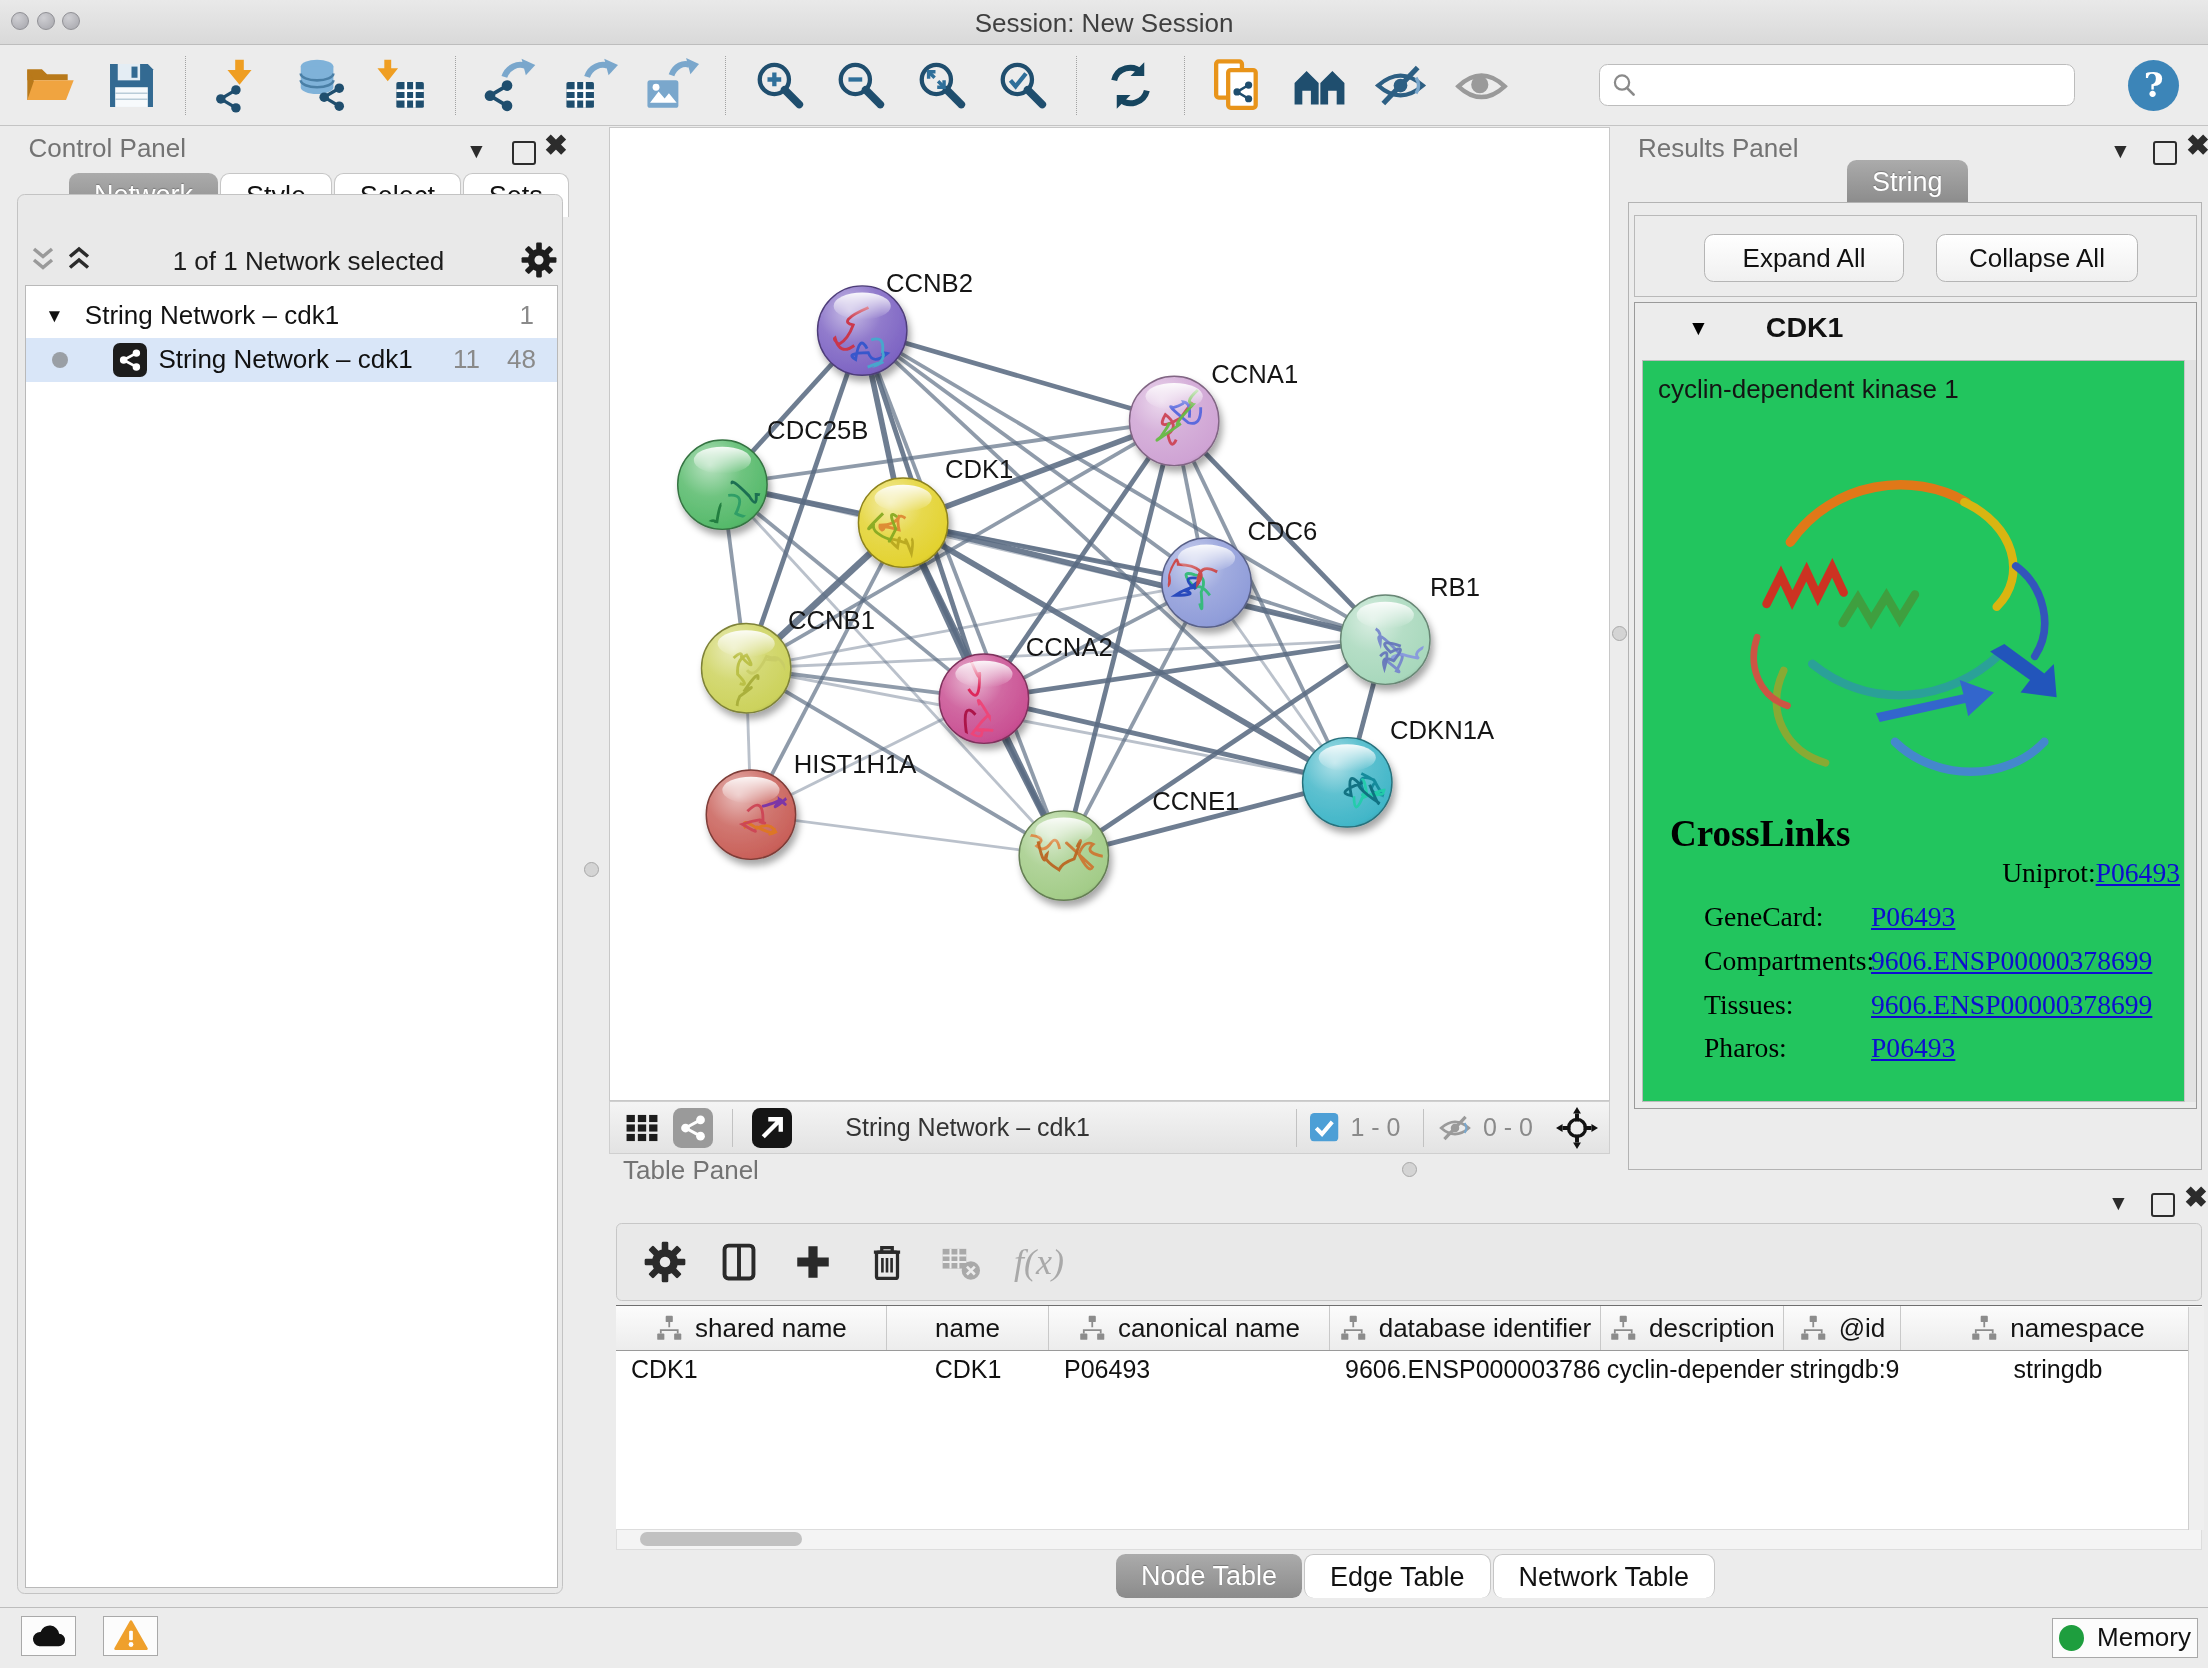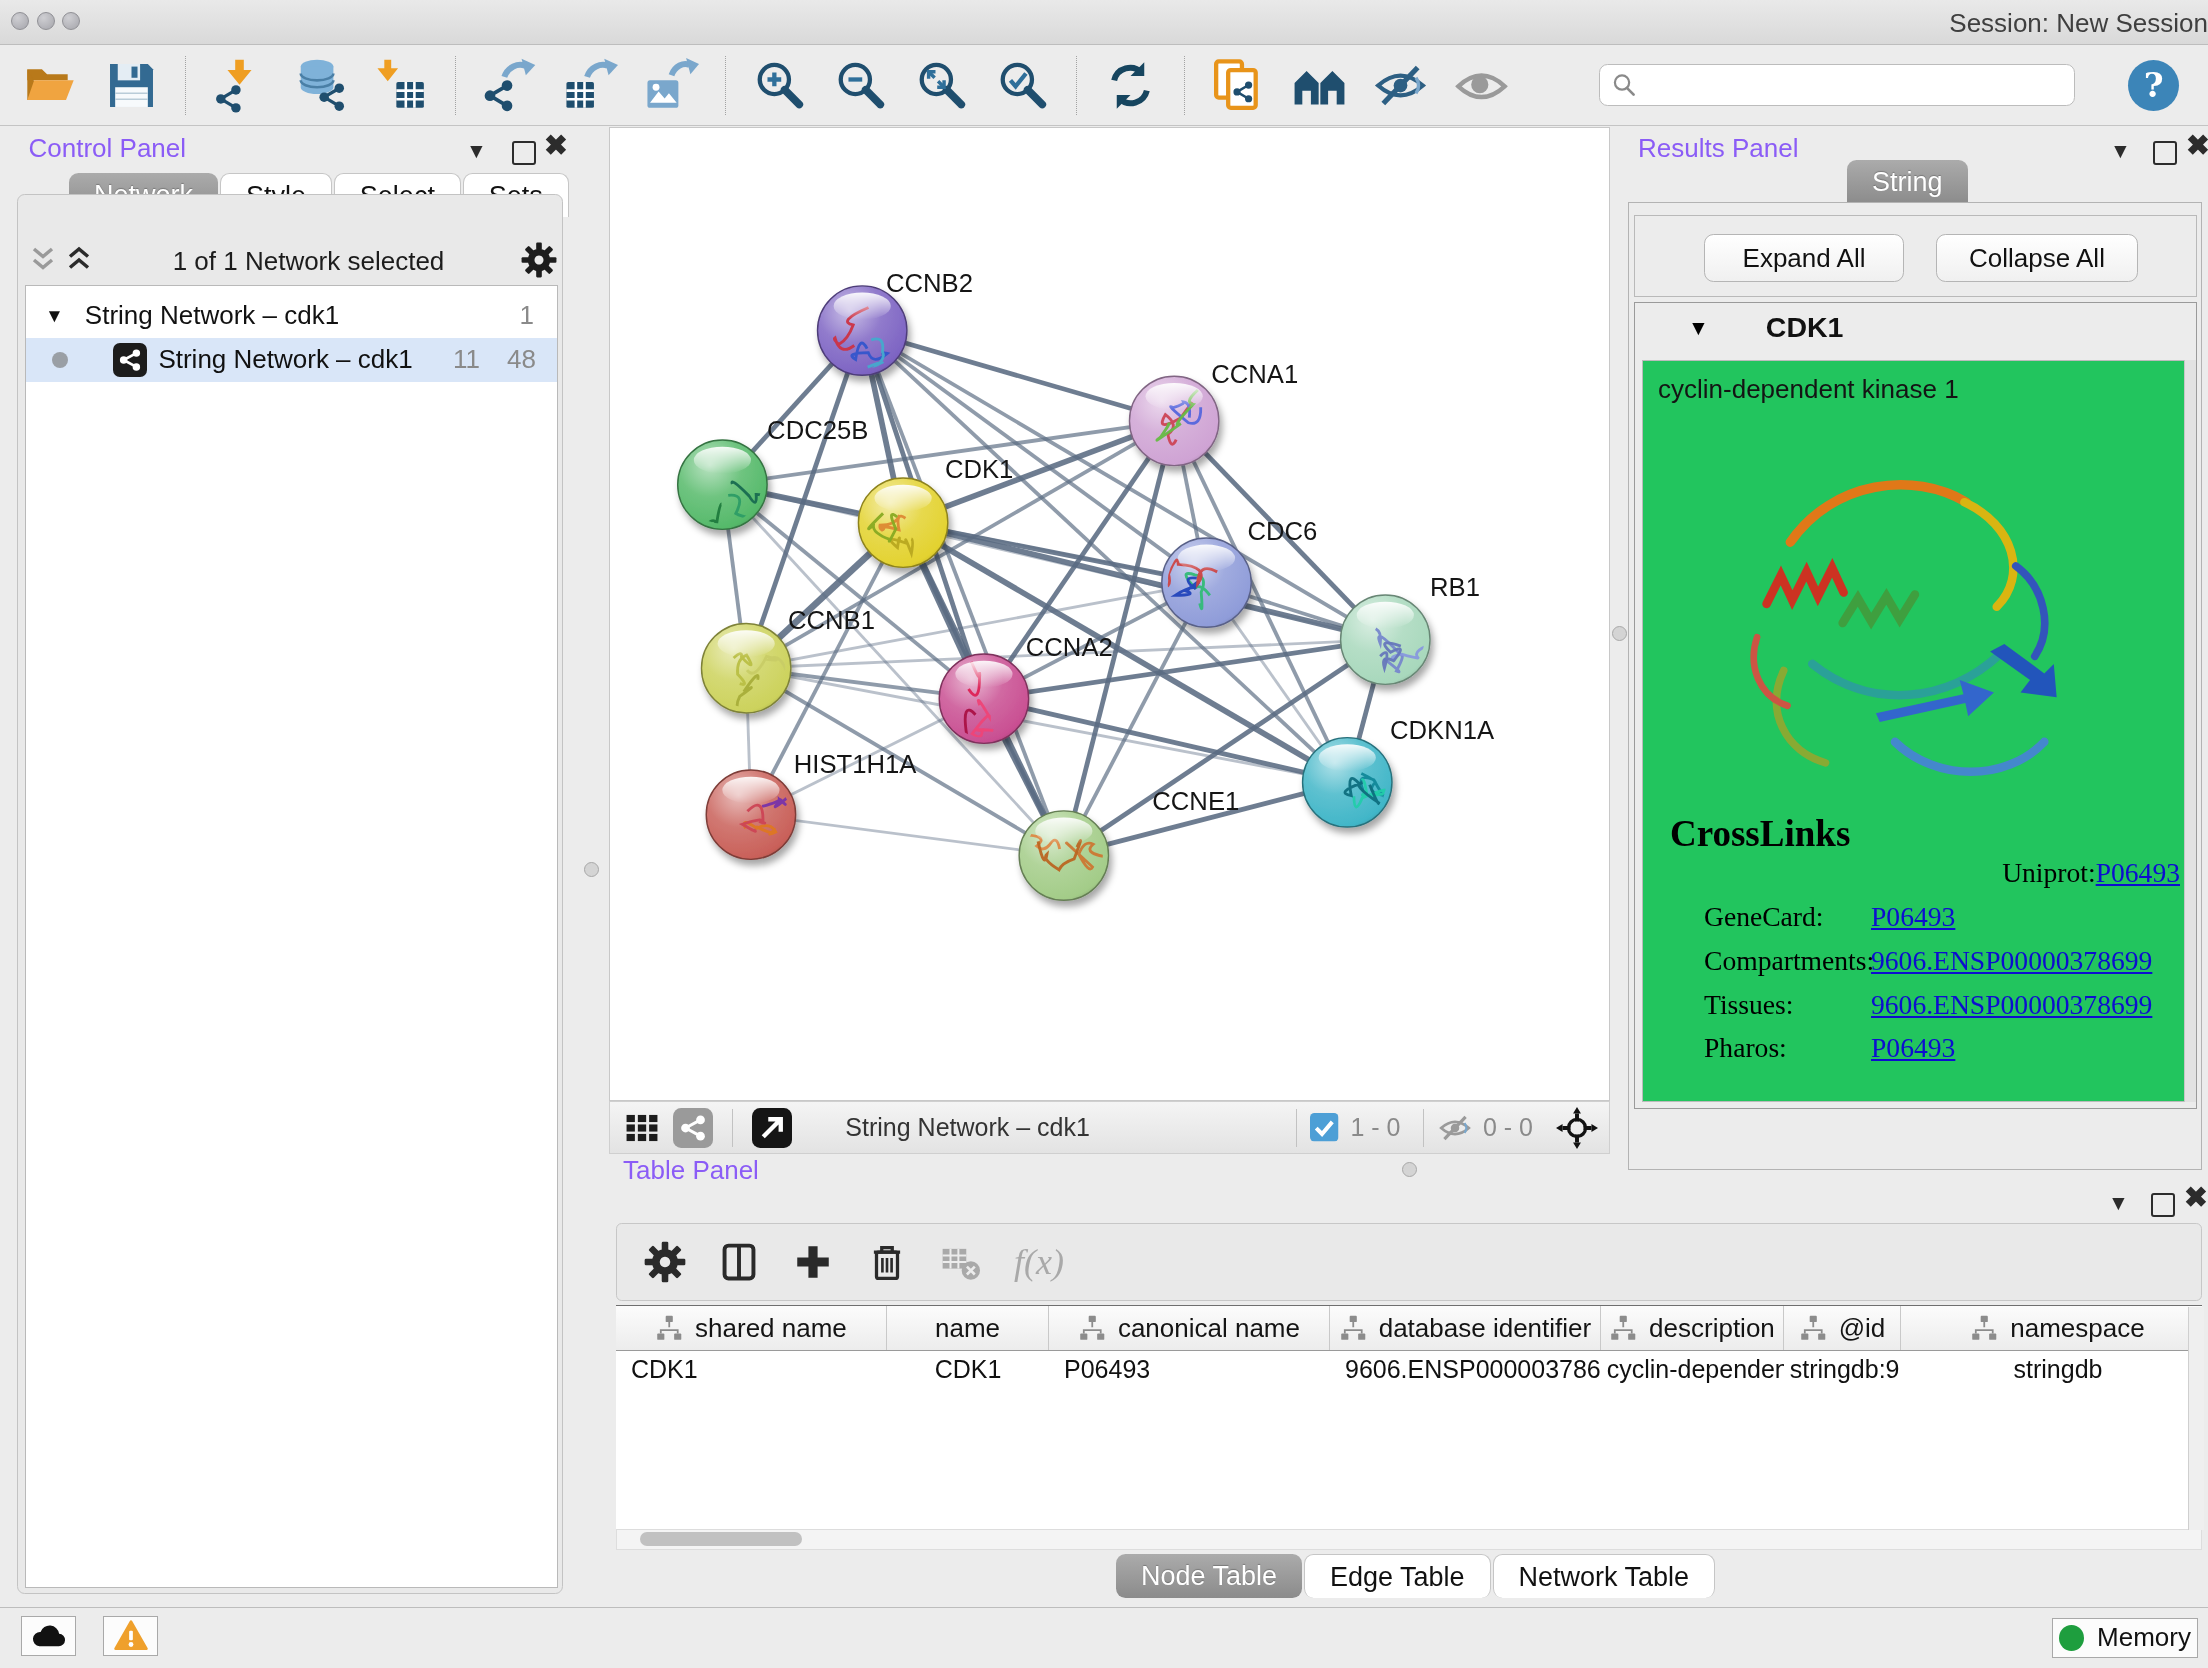--- a/index.html
+++ b/index.html
@@ -4,39 +4,39 @@
 <style>
   html,body{margin:0;padding:0;width:2208px;height:1668px;overflow:hidden;
     font-family:"Liberation Sans",sans-serif;background:#ececec;-webkit-font-smoothing:antialiased;}
   #app{position:relative;width:2208px;height:1668px;background:#ececec;}
 
   
   .titlebar{position:absolute;left:0;top:0;width:2208px;height:44px;
     background:linear-gradient(#e9e9e9,#d9d9d9);border-bottom:1px solid #bdbdbd;}
   .tl{position:absolute;top:12.4px;width:16px;height:16px;border-radius:50%;
     background:radial-gradient(circle at 35% 30%,#cfcfd3,#a5a5ab);border:1px solid #909095;}
-  .win-title{position:absolute;top:7.6px;left:0;width:100%;text-align:right;
+  .win-title{position:absolute;top:7.6px;left:0;width:100%;text-align:center;
     font-size:26px;color:#3f3f3f;}
 
   
   .toolbar{position:absolute;left:0;top:45px;width:2208px;height:81px;background:#ececec;
     border-bottom:1px solid #c4c4c4;display:flex;align-items:center;padding:0 23px;box-sizing:border-box;gap:26px;}
   .tbtn{width:55px;height:55px;border:0;background:transparent;padding:0;cursor:pointer;flex:0 0 auto;}
   .tbtn svg{width:55px;height:55px;display:block;}
   .tsep{width:0;height:59px;border-left:1.9px dotted #a2a2a2;flex:0 0 auto;}
   .searchbox{margin-left:auto;width:476px;height:42px;background:#fff;border:1.9px solid #bcbcbc;
     border-radius:8.6px;display:flex;align-items:center;padding:0 9.5px;box-sizing:border-box;}
   .searchbox svg{width:28.5px;height:28.5px;color:#8a8a8a;}
   .searchbox input{border:0;outline:0;flex:1;font-size:25px;font-family:"Liberation Sans",sans-serif;background:transparent;}
   .helpbtn{width:51px;height:51px;border-radius:50%;border:0;background:#3c85b8;color:#fff;
     font-size:34px;font-weight:bold;margin-left:27px;margin-right:5.7px;cursor:pointer;flex:0 0 auto;
     font-family:"DejaVu Serif",serif;line-height:48px;text-align:center;padding:0;}
 
   
-  .panel-title{position:absolute;font-size:26px;color:#8b5cf6;}
+  .panel-title{position:absolute;font-size:26px;color:#737373;}
   .pctrl{position:absolute;font-size:21px;color:#2c2c2c;cursor:pointer;background:transparent;border:0;padding:0;}
   .pctrl.box{width:20px;height:20px;border:2.9px solid #2c2c2c;border-radius:2.9px;}
   .pctrl.x{font-size:28.5px;font-weight:bold;}
 
   .tab{height:44px;line-height:44px;padding:0 25px;font-size:27px;background:#fff;border:1px solid #c6c6c6;
     border-bottom:0;border-radius:9.5px 9.5px 0 0;color:#111;cursor:pointer;box-sizing:border-box;}
   .tab.selected{background:linear-gradient(#ababab,#8b8b8b);color:#fff;border:0;
     text-shadow:0 -1px 1px rgba(0,0,0,.25);}
   .tabs-row{position:absolute;display:flex;gap:1.9px;}
   .tab.btab{border-radius:9.5px;}

